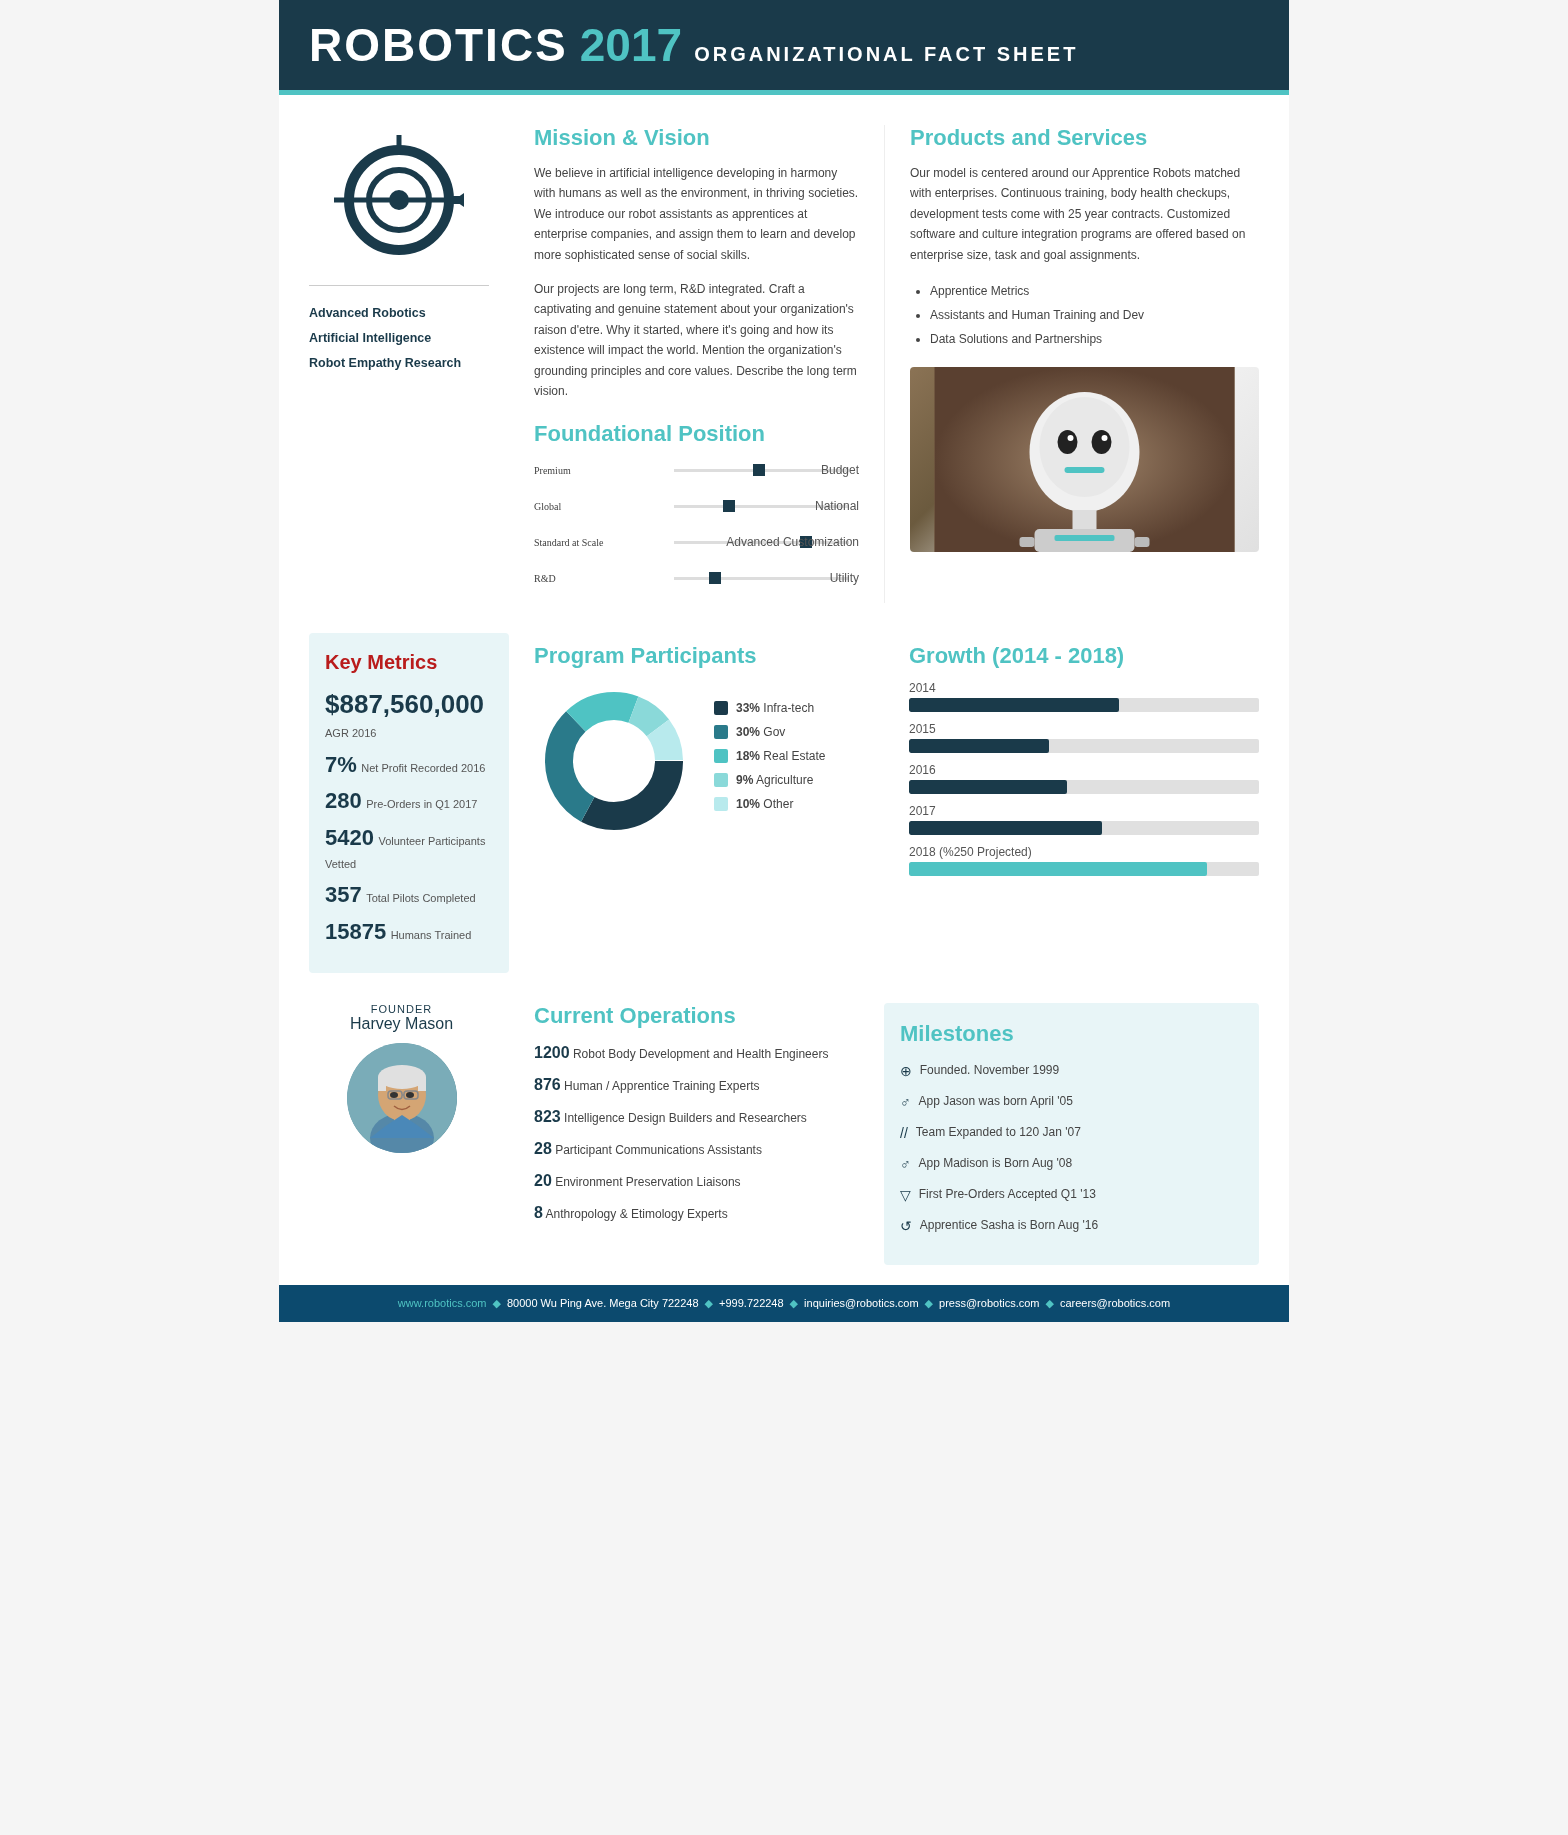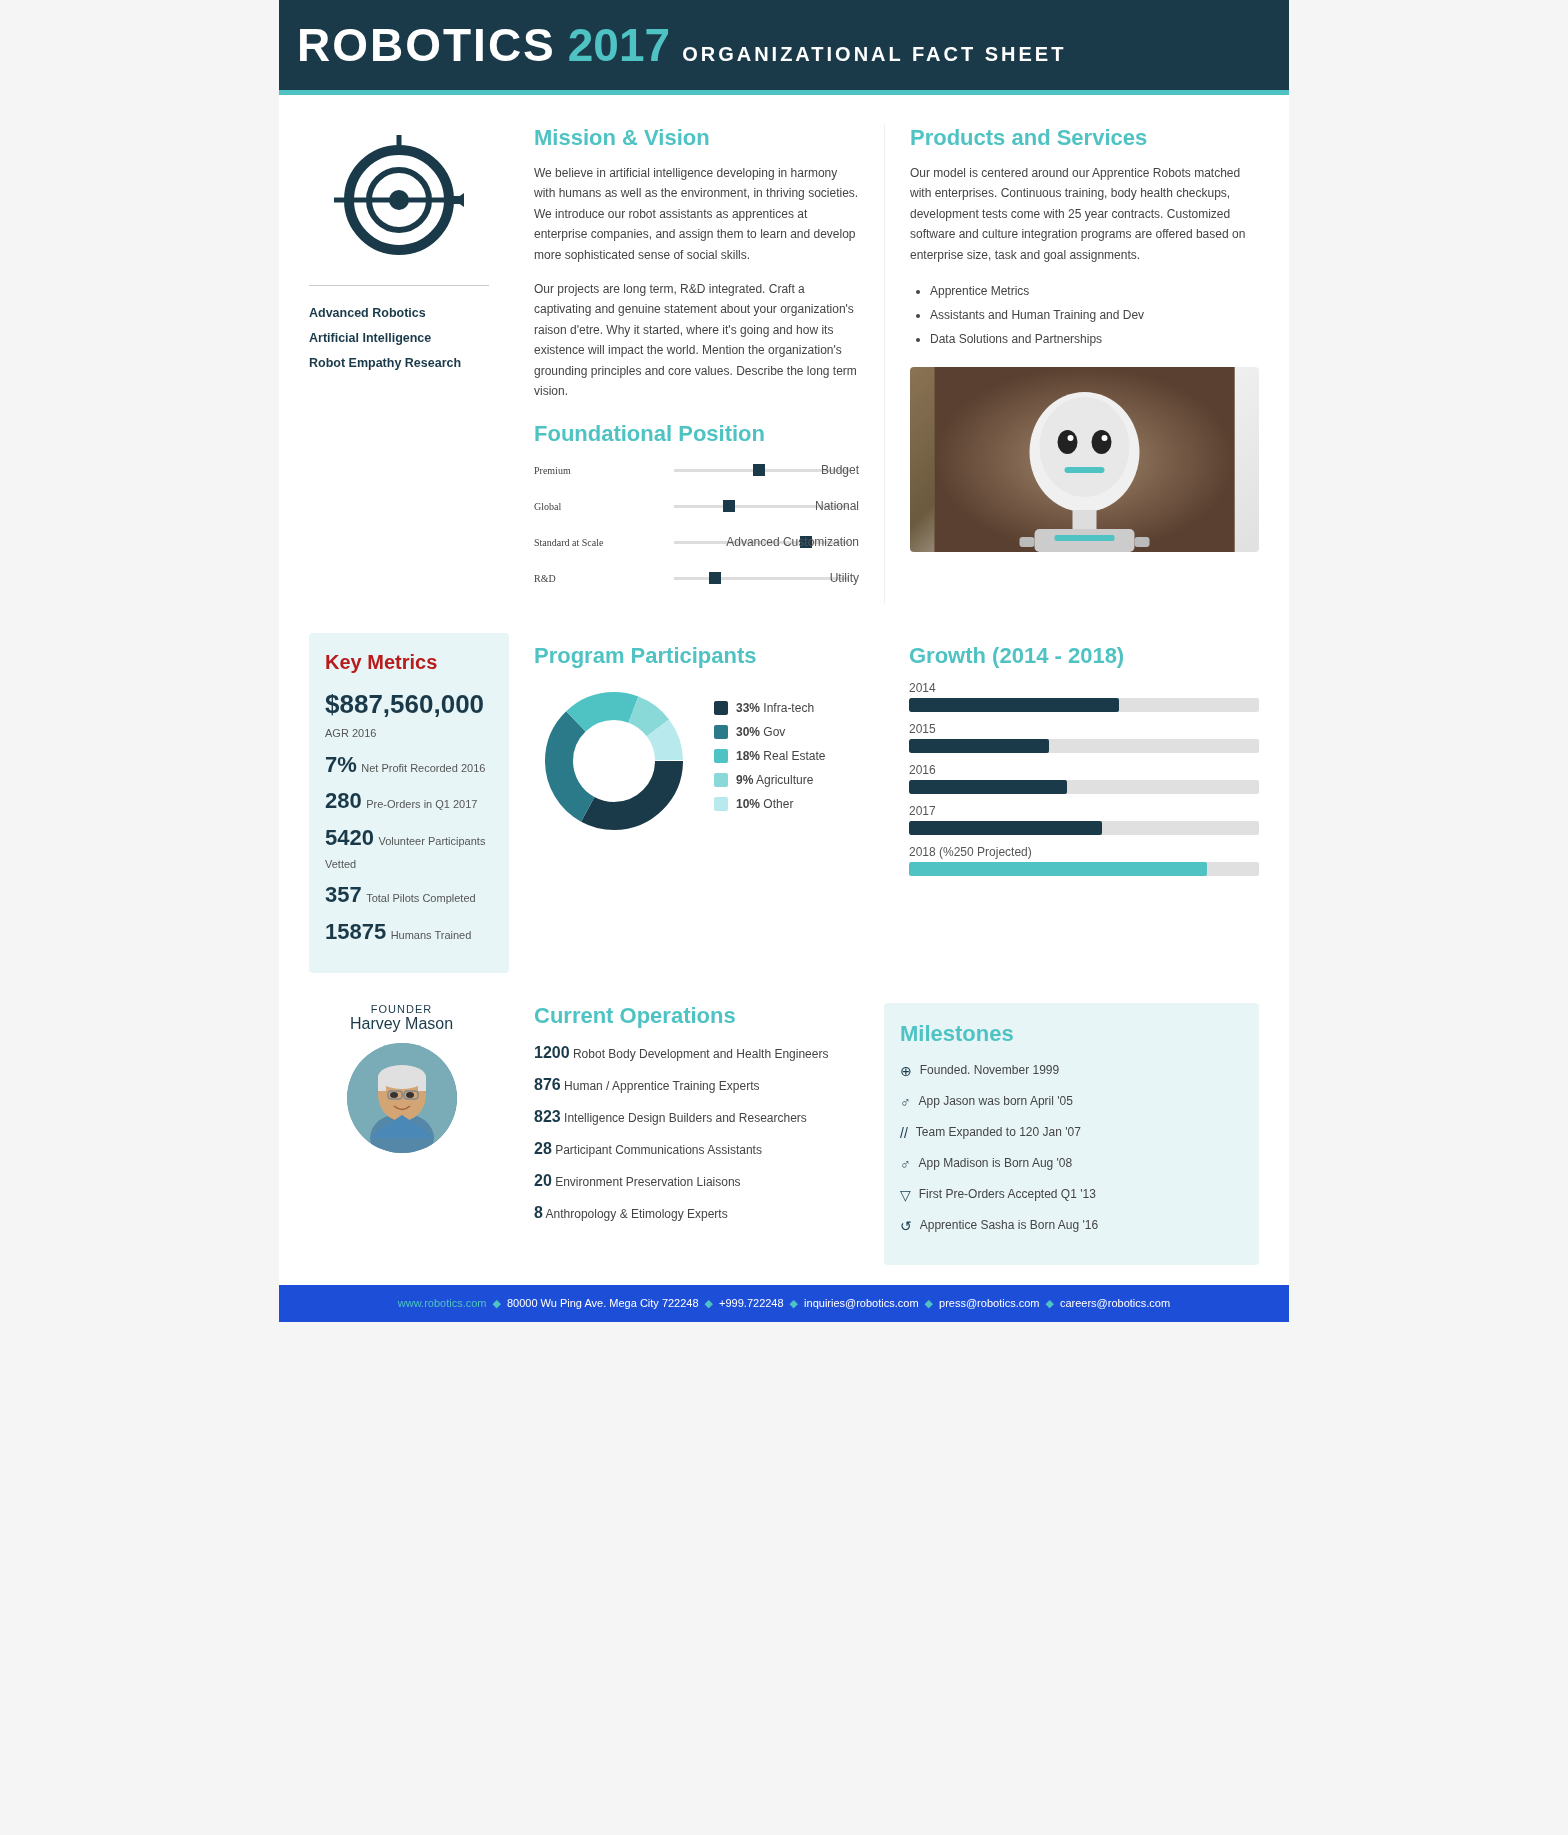--- a/index.html
+++ b/index.html
@@ -7,21 +7,21 @@
       font-family: 'Arial', sans-serif;
       background: #f5f5f5;
       width: 1010px;
       margin: 0 auto;
     }
 
     
     .header {
       background: #1a3a4a;
       color: white;
-      padding: 18px 18px;
+      padding: 18px 30px;
       display: flex;
       align-items: baseline;
       gap: 12px;
     }
     .header-robotics {
       font-size: 46px;
       font-weight: 900;
       letter-spacing: 2px;
     }
     .header-year {
@@ -359,21 +359,21 @@
       line-height: 1.5;
     }
     .milestone-icon {
       font-size: 14px;
       flex-shrink: 0;
       color: #1a3a4a;
     }
 
     
     .footer {
-      background: #1d4ed8;
+      background: #0c4a6e;
       color: white;
       padding: 12px 20px;
       font-size: 11px;
       text-align: center;
       display: flex;
       align-items: center;
       justify-content: center;
       gap: 6px;
       flex-wrap: wrap;
     }

